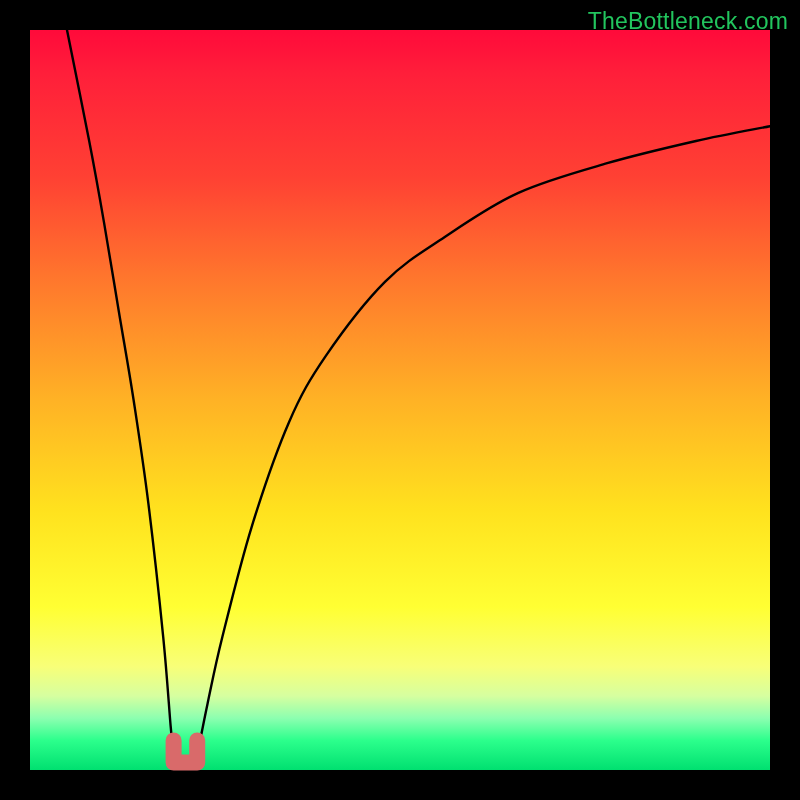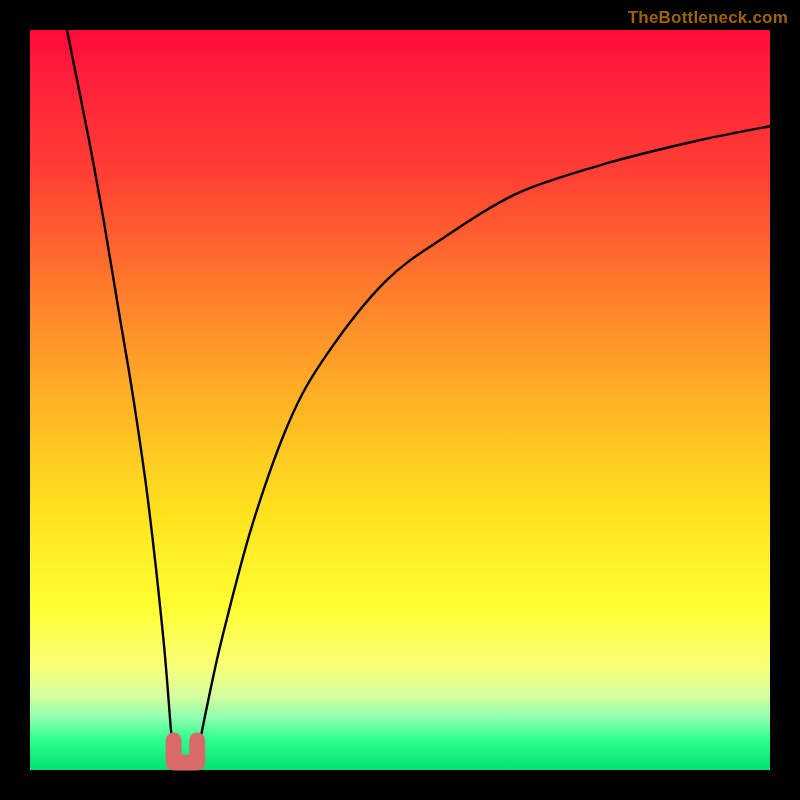--- a/index.html
+++ b/index.html
@@ -22,23 +22,23 @@
       #f8ff78 86%,
       #d6ffa0 90%,
       #8cffb0 93%,
       #2cff8c 96%,
       #00e070 100%);
   }
   .watermark {
     position: absolute;
     top: 8px;
     right: 12px;
-    color: #a16207;
-    font-size: 17px;
-    font-weight: 700;
+    color: #22c55e;
+    font-size: 23px;
+    font-weight: 400;
     letter-spacing: .2px;
     z-index: 5;
   }
   svg.curve {
     position: absolute;
     left: 30px;
     top: 30px;
     width: 740px;
     height: 740px;
     overflow: visible;

